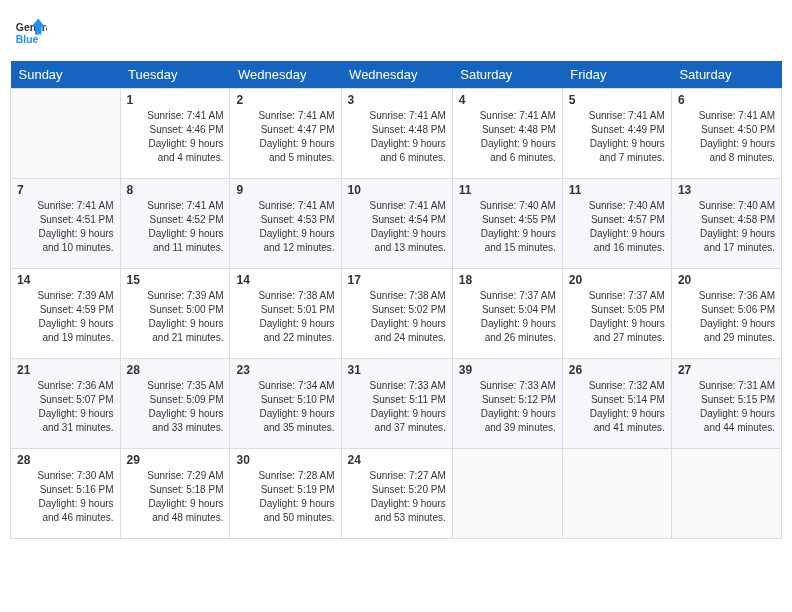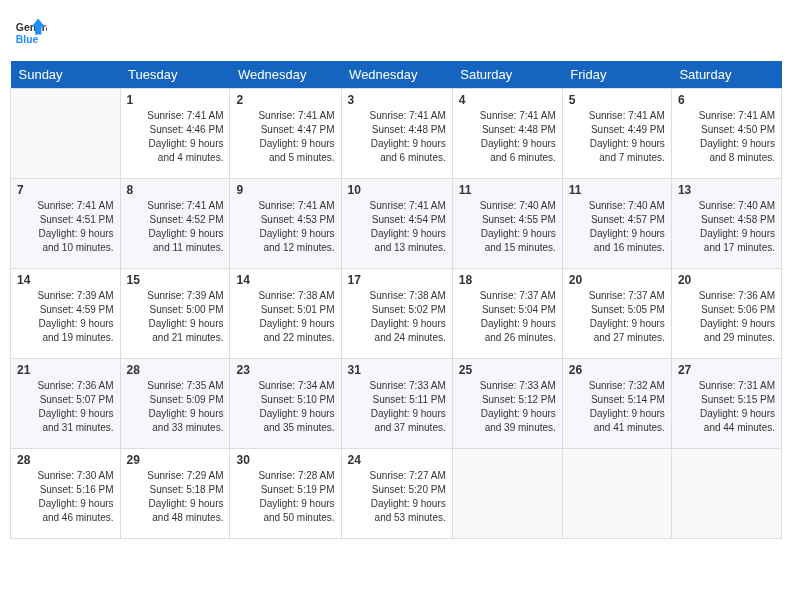--- a/index.html
+++ b/index.html
@@ -207,21 +207,21 @@
         </td>
         <td>
           <span class="day-number">23</span>
           <div class="day-info">Sunrise: 7:34 AM<br>Sunset: 5:10 PM<br>Daylight: 9 hours<br>and 35 minutes.</div>
         </td>
         <td>
           <span class="day-number">31</span>
           <div class="day-info">Sunrise: 7:33 AM<br>Sunset: 5:11 PM<br>Daylight: 9 hours<br>and 37 minutes.</div>
         </td>
         <td>
-          <span class="day-number">25</span>
+          <span class="day-number">39</span>
           <div class="day-info">Sunrise: 7:33 AM<br>Sunset: 5:12 PM<br>Daylight: 9 hours<br>and 39 minutes.</div>
         </td>
         <td>
           <span class="day-number">26</span>
           <div class="day-info">Sunrise: 7:32 AM<br>Sunset: 5:14 PM<br>Daylight: 9 hours<br>and 41 minutes.</div>
         </td>
         <td>
           <span class="day-number">27</span>
           <div class="day-info">Sunrise: 7:31 AM<br>Sunset: 5:15 PM<br>Daylight: 9 hours<br>and 44 minutes.</div>
         </td>

